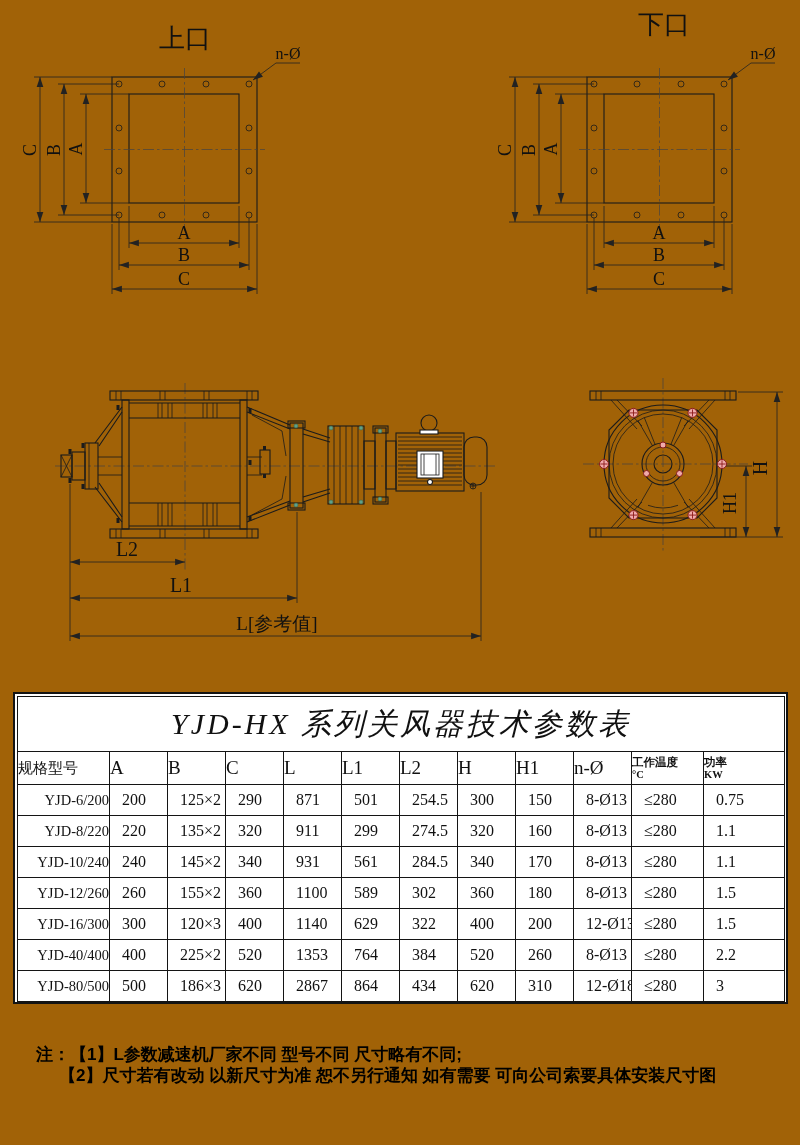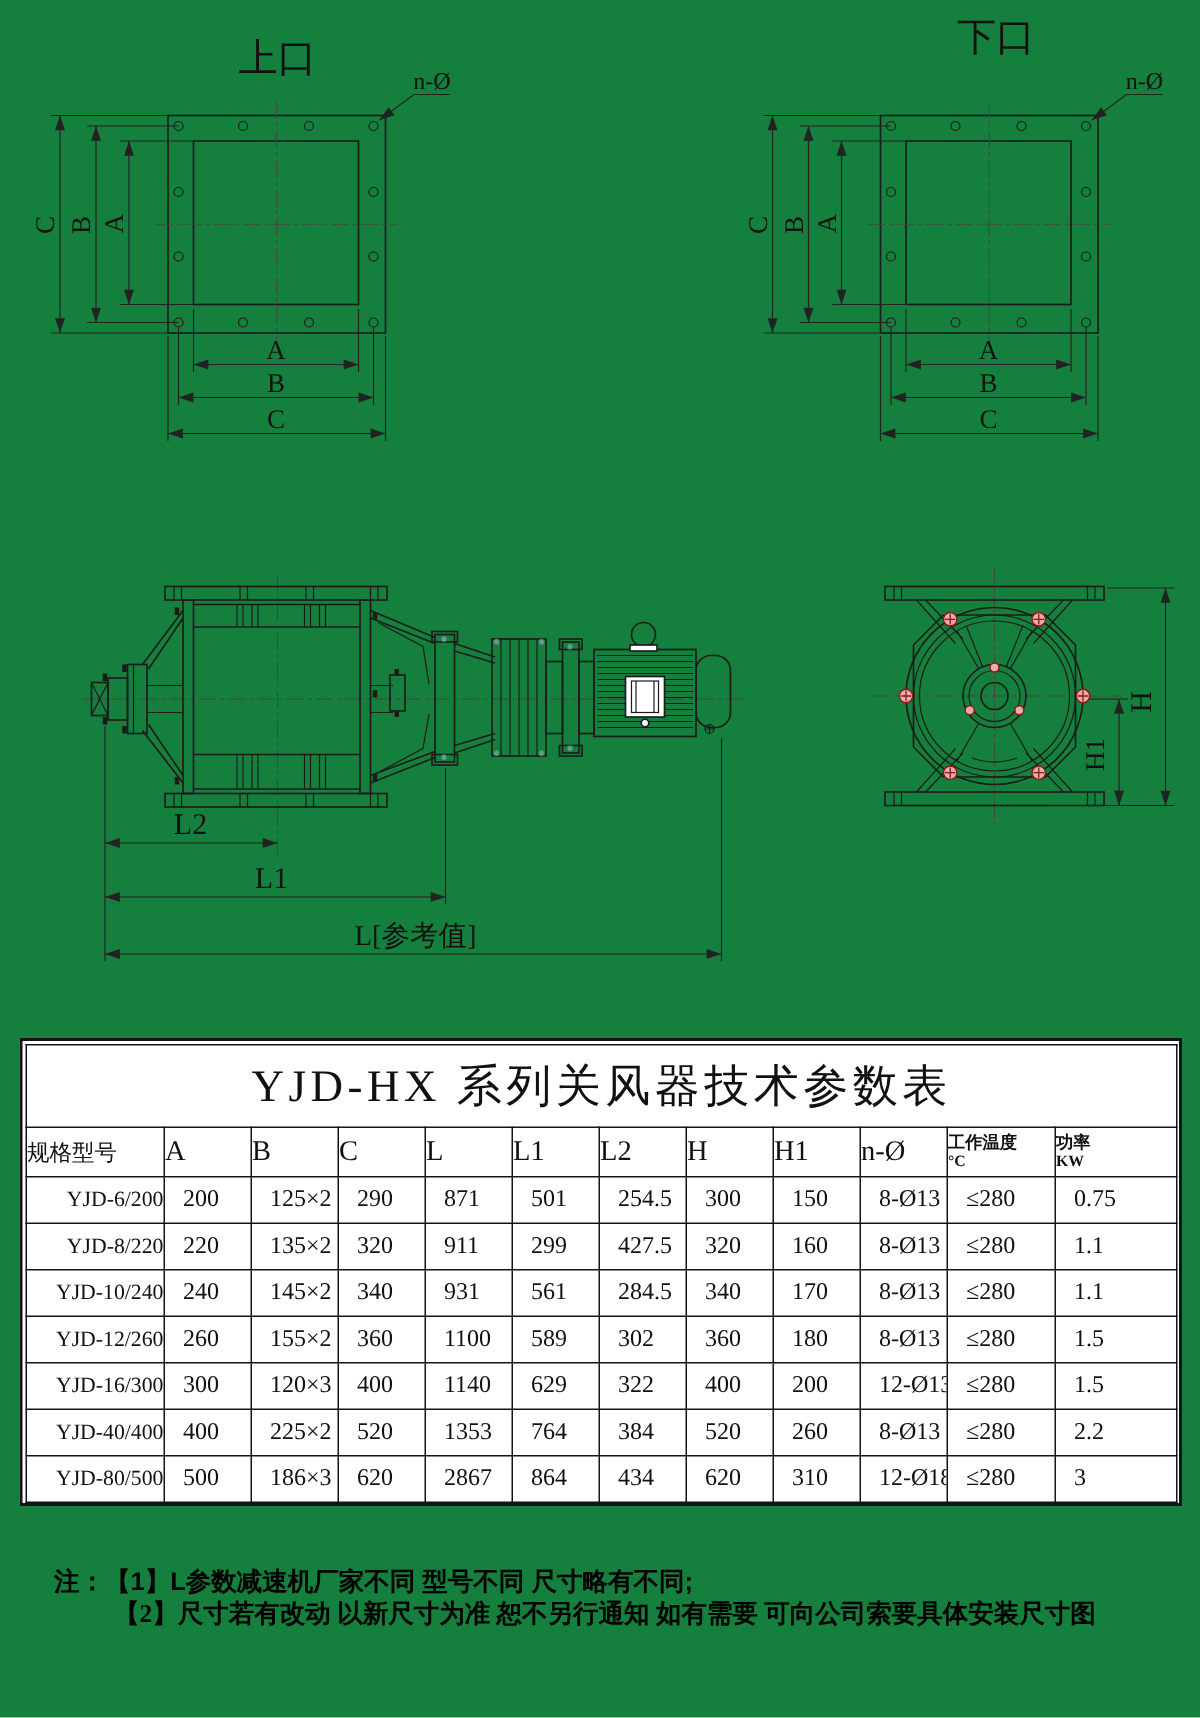--- a/index.html
+++ b/index.html
@@ -1,43 +1,43 @@
 <!DOCTYPE html>
 <html><head>
 <meta charset="utf-8">
 <style>
   html,body{margin:0;padding:0;background:#fff;}
-  .page{position:relative;width:800px;height:1145px;background:#15803d;overflow:hidden;
+  .page{position:relative;width:800px;height:1145px;background:#a16207;overflow:hidden;
         font-family:"Liberation Serif",serif;color:#111;}
   svg text{font-family:"Liberation Serif",serif;fill:#111;}
   .ln{fill:none;stroke:#1b1b1b;stroke-width:1.1;}
   .thin{fill:none;stroke:#1b1b1b;stroke-width:0.8;}
   .cl{fill:none;stroke:#444;stroke-width:0.7;stroke-dasharray:11 3 2.5 3;}
   .dim{fill:none;stroke:#222;stroke-width:0.8;}
   .dot{fill:#1b1b1b;stroke:none;}
   .gdot{fill:#5fa08a;stroke:#2c6b57;stroke-width:0.5;}
   .rbolt{fill:#efaaaa;stroke:#8b1a1a;stroke-width:1;}
   .rx{stroke:#8b1a1a;stroke-width:0.9;fill:none;}
   .wfill{fill:#ffffff;stroke:#1b1b1b;stroke-width:1.1;}
 
   .table-wrap{position:absolute;left:13px;top:692px;width:775px;height:312px;
               box-sizing:border-box;border:2px solid #141414;padding:2px;background:#fff;}
   table.param{border-collapse:collapse;table-layout:fixed;width:100%;height:100%;}
   table.param th,table.param td{border:1px solid #141414;white-space:nowrap;overflow:hidden;}
-  th.tbl-title{height:54px;font-size:30px;font-weight:normal;letter-spacing:3px;text-align:center;padding:0;}
+  th.tbl-title{height:54px;font-size:30px;font-weight:normal;letter-spacing:3px;text-align:center;padding:0;font-style:italic;}
   th.colhead{height:32px;font-size:19px;font-weight:normal;text-align:left;padding:0;}
   th.colhead.cjk{font-size:15px;}
   th.colhead .two{display:block;font-size:11.5px;line-height:1.1;font-weight:bold;}
   th.colhead .two .u{display:block;font-size:10.5px;}
   table.param td{height:30px;font-size:16px;text-align:left;padding:0 0 0 12px;}
   table.param td.model,table.param td:first-child{font-size:14.5px;padding-left:6px;text-align:right;}
 
   .notes{position:absolute;left:36px;top:1044px;font-family:"Liberation Sans",sans-serif;
          font-weight:bold;font-size:17px;line-height:21px;color:#000;}
-  .notes .indent{margin-left:40px;font-family:Liberation Serif, serif;}
+  .notes .indent{margin-left:23px;}
 </style>
 </head>
 <body>
 
 <div class="page">
 
   <svg width="800" height="690" viewBox="0 0 800 690">
     <defs>
       <marker id="ar" viewBox="0 0 10 8" refX="9.5" refY="4" markerWidth="11" markerHeight="9" orient="auto-start-reverse" markerUnits="userSpaceOnUse">
         <path d="M0.5,1 L9.5,4 L0.5,7 Z" fill="#222"></path>
@@ -305,21 +305,21 @@
             <td>≤280</td>
             <td>0.75</td>
           </tr>
           <tr>
             <td class="model">YJD-8/220</td>
             <td>220</td>
             <td>135×2</td>
             <td>320</td>
             <td>911</td>
             <td>299</td>
-            <td>427.5</td>
+            <td>274.5</td>
             <td>320</td>
             <td>160</td>
             <td>8-Ø13</td>
             <td>≤280</td>
             <td>1.1</td>
           </tr>
           <tr>
             <td class="model">YJD-10/240</td>
             <td>240</td>
             <td>145×2</td>

